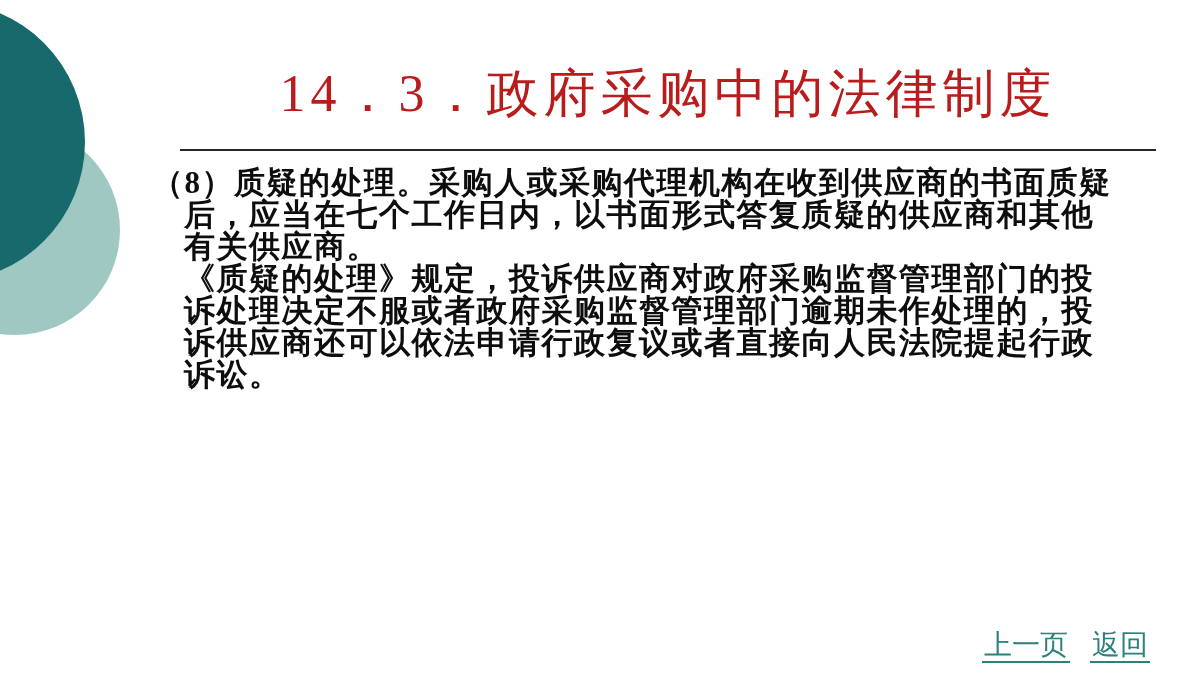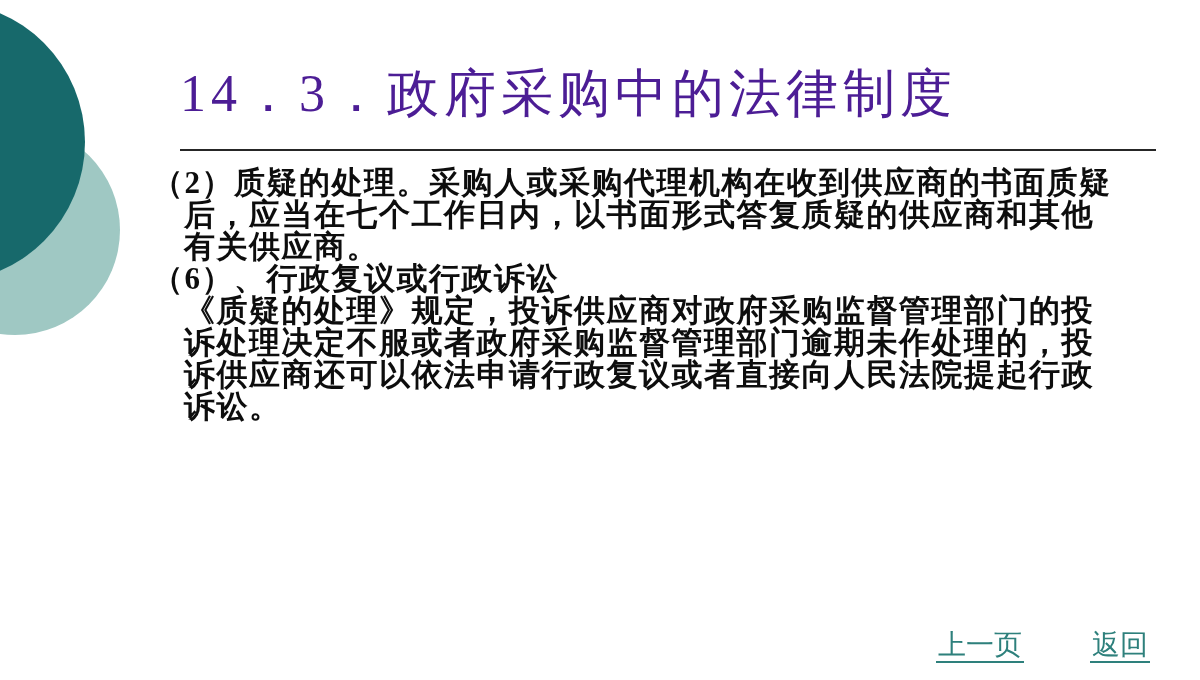--- a/index.html
+++ b/index.html
@@ -6,61 +6,60 @@
   body{
     width:1200px;height:680px;position:relative;overflow:hidden;
     background:#ffffff;
     font-family:"Liberation Serif","DejaVu Serif",serif;
   }
   .decor-circle{position:absolute;border-radius:50%;}
   .circle-light{left:-90px;top:125px;width:210px;height:210px;background:#9FC8C3;}
   .circle-dark{left:-195px;top:2px;width:280px;height:280px;background:#17696B;}
   .slide-title{
     position:absolute;left:180px;top:64px;width:976px;height:60px;
-    text-align:left;line-height:60px;
+    text-align:center;line-height:60px;
     font-size:52px;letter-spacing:5px;font-weight:400;
-    color:#4c1d95;white-space:nowrap;
+    color:#b91c1c;white-space:nowrap;
   }
   .title-divider{
     position:absolute;left:180px;top:149px;width:976px;height:0;
     border-top:2px solid #262626;
   }
   .body-text{
     position:absolute;left:184px;top:167px;width:938px;
     font-size:31px;line-height:32px;letter-spacing:1.5px;
     font-weight:700;color:#0D0D0D;
     word-break:break-all;overflow-wrap:break-word;
   }
   .body-text p{margin:0;padding:0;}
   .para-hanging{padding-left:32px;text-indent:-32px;}
   .para-indent{padding-left:32px;text-indent:0;}
   .nav-links{
     position:absolute;right:50px;top:630px;
-    display:flex;gap:66px;
+    display:flex;gap:20px;
     font-size:28px;line-height:30px;
     color:#2E807C;
   }
   .nav-link{
     color:#2E807C;cursor:pointer;white-space:nowrap;
     border-bottom:2px solid #2E807C;padding:0 2px 1px 2px;
     text-decoration:none;
   }
 </style>
 </head>
 <body>
 
 <div class="decor-circle circle-light"></div>
 <div class="decor-circle circle-dark"></div>
 
 <div class="slide-title">14．3．政府采购中的法律制度</div>
 
 <div class="title-divider"></div>
 
 <div class="body-text">
-  <p class="para-hanging">（2）质疑的处理。采购人或采购代理机构在收到供应商的书面质疑后，应当在七个工作日内，以书面形式答复质疑的供应商和其他有关供应商。</p>
-  <p class="para-hanging">（6）、行政复议或行政诉讼</p>
+  <p class="para-hanging">（8）质疑的处理。采购人或采购代理机构在收到供应商的书面质疑后，应当在七个工作日内，以书面形式答复质疑的供应商和其他有关供应商。</p>
   <p class="para-indent">《质疑的处理》规定，投诉供应商对政府采购监督管理部门的投诉处理决定不服或者政府采购监督管理部门逾期未作处理的，投诉供应商还可以依法申请行政复议或者直接向人民法院提起行政诉讼。</p>
 </div>
 
 <div class="nav-links">
   <a class="nav-link">上一页</a>
   <a class="nav-link">返回</a>
 </div>
 
 </body></html>

